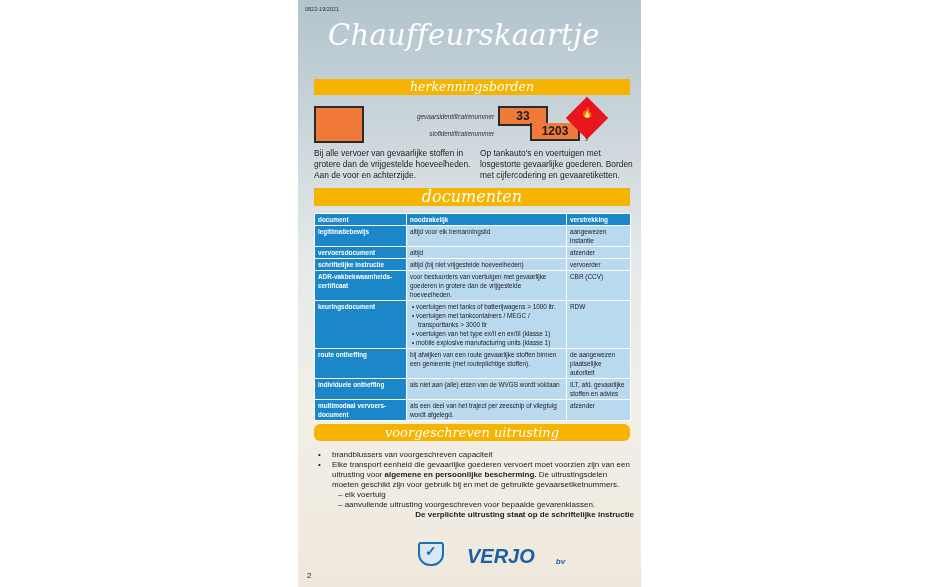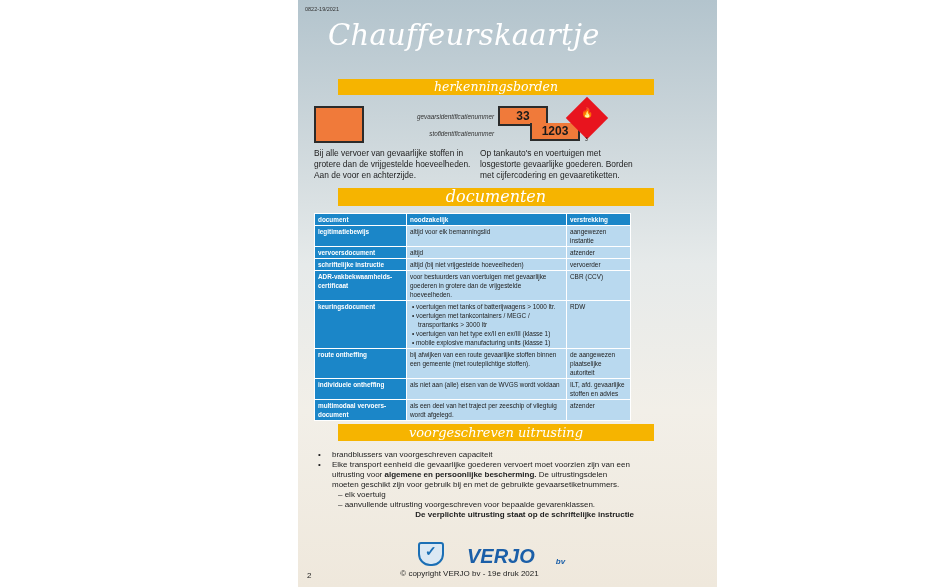--- a/index.html
+++ b/index.html
@@ -1,29 +1,29 @@
 <!DOCTYPE html>
 <html><head>
 <meta charset="utf-8">
 <style>
   html, body { margin:0; padding:0; }
   body { width:940px; height:587px; background:#ffffff; position:relative; overflow:hidden;
          font-family:"Liberation Sans", sans-serif; }
-  .card { position:absolute; left:298px; top:0; width:387px; height:587px;
-          background:linear-gradient(180deg,#b3c4cd 0%,#c9d4d9 20%,#e6eaea 45%,#f2efe8 70%,#efe8dc 100%); overflow:hidden;padding-left:32px; }
+  .card { position:absolute; left:298px; top:0; width:343px; height:587px;
+          background:linear-gradient(180deg,#b3c4cd 0%,#c9d4d9 20%,#e6eaea 45%,#f2efe8 70%,#efe8dc 100%); overflow:hidden; }
   .docid { position:absolute; left:7px; top:6px; font-size:5.5px; color:#333; }
   .title { position:absolute; left:30px; top:18px; font-family:"DejaVu Serif", serif; font-style:italic;
            font-size:29px; color:#ffffff; letter-spacing:0.3px; }
   .subtitle { position:absolute; left:44px; top:58px; font-family:"DejaVu Serif", serif; font-style:italic;
               font-size:15px; color:#c8102e; letter-spacing:2.6px; }
   .band { position:absolute; left:16px; width:316px; background:#f6b400; color:#fff;
-          font-family:"DejaVu Serif", serif; font-style:italic; text-align:center;margin-left:24px; }
+          font-family:"DejaVu Serif", serif; font-style:italic; text-align:center; }
   .band1 { top:79px; height:16px; font-size:12.5px; line-height:16px; }
   .band2 { top:188px; height:18px; font-size:16px; line-height:18px; }
-  .band3 { top:424px; height:17px; font-size:13px; line-height:17px; }
+  .band3 { top:424px; height:17px; font-size:13px; line-height:17px;border-radius:6px; }
   .plate-empty { position:absolute; left:16px; top:106px; width:46px; height:33px; background:#f07a3a; border:2px solid #2b2b2b; }
   .label-small { position:absolute; font-size:6.3px; font-style:italic; color:#333; text-align:right; width:110px; }
   .plate-num { position:absolute; left:200px; width:46px; height:16px; background:#f07a3a; border:2px solid #2b2b2b;
                font-weight:bold; font-size:12px; text-align:center; line-height:16px; color:#1a1a1a; }
   .diamond { position:absolute; left:274px; top:103px; width:30px; height:30px; background:#e8141e; transform:rotate(45deg); }
   .flame { position:absolute; left:283px; top:107px; font-size:10px; color:#000; }
   .cls { position:absolute; left:287px; top:136px; font-size:5px; color:#222; }
   .para { position:absolute; top:148px; font-size:8.4px; line-height:11px; color:#222; width:160px; }
   table.docs { position:absolute; left:16px; top:213px; width:316px; border-collapse:collapse; font-size:6.4px; table-layout:fixed; }
   table.docs td, table.docs th { border:1px solid #ffffff; padding:1px 3px; vertical-align:top; line-height:9px; text-align:left; }
@@ -141,15 +141,14 @@
     <div class="sub">– elk voertuig</div>
     <div class="sub">– aanvullende uitrusting voorgeschreven voor bepaalde gevarenklassen.</div>
     <div class="strong-line">De verplichte uitrusting staat op de schriftelijke instructie</div>
   </div>
 
   <div class="logo">
     <div class="shield"></div>
     <span class="logo-text">VERJO</span>
     <span class="logo-bv">bv</span>
   </div>
-  <div class="copyright">© copyright VERJO bv - 19e druk 2021</div>
   <div class="pagenum">2</div>
 </div>
 
 </body></html>

